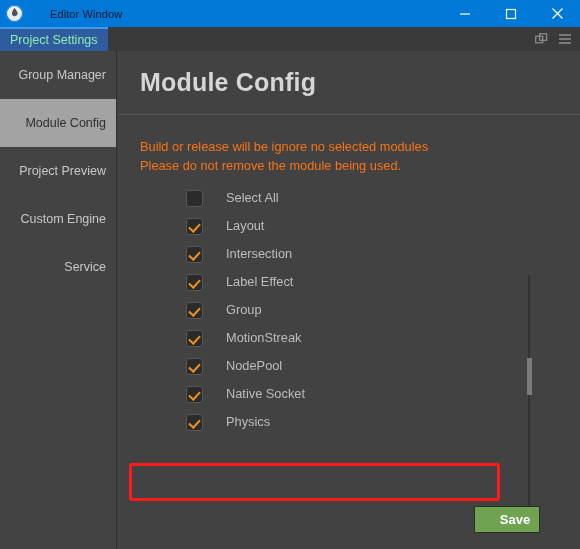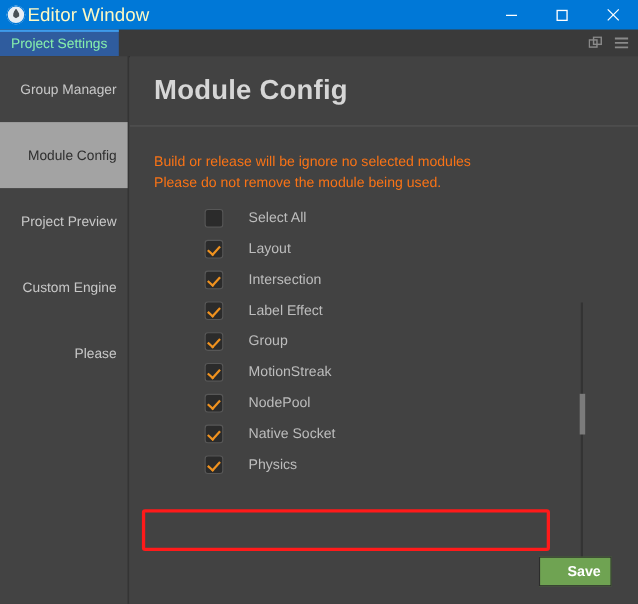--- a/index.html
+++ b/index.html
@@ -43,23 +43,23 @@
     content: "";
     position: absolute;
     left: 50%; top: 2.5px;
     width: 6px; height: 9px;
     transform: translateX(-50%);
     background: #4a5157;
     border-radius: 50% 50% 50% 50% / 65% 65% 35% 35%;
     clip-path: polygon(50% 0%, 100% 55%, 100% 80%, 50% 100%, 0% 80%, 0% 55%);
   }
   .title-text {
-    margin-left: 2px;
-    color: #fef9c3;
-    font-size: 17px;
+    margin-left: 27px;
+    color: #0f172a;
+    font-size: 11px;
     letter-spacing: .1px;
     white-space: nowrap;
   }
   .winbtns {
     margin-left: auto;
     display: flex;
     height: 27px;
   }
   .winbtn {
     width: 46px; height: 27px;
@@ -108,21 +108,21 @@
   
   .sidebar {
     position: absolute;
     left: 0; top: 51px;
     width: 117px; height: 498px;
     background: #434343;
     border-right: 1px solid #303030;
     box-sizing: border-box;
   }
   .side-item {
-    height: 60px;
+    height: 48px;
     display: flex;
     align-items: center;
     justify-content: flex-end;
     padding-right: 10px;
     box-sizing: border-box;
     color: #c8c8c8;
     font-size: 12.5px;
     white-space: nowrap;
   }
   .side-item.active {
@@ -219,21 +219,21 @@
     width: 371px; height: 38px;
     border: 3px solid #ff1a1a;
     border-radius: 3px;
     box-sizing: border-box;
     pointer-events: none;
   }
 
   
   .save-btn {
     position: absolute;
-    left: 372px; top: 455px;
+    left: 356px; top: 455px;
     width: 66px; height: 27px;
     background: #6fa352;
     border: 1px solid #2c2c2c;
     box-sizing: border-box;
     color: #ffffff;
     font-size: 13px;
     font-weight: bold;
     display: flex;
     align-items: center;
     justify-content: center;
@@ -296,21 +296,21 @@
     <div class="side-item active">
       <span>Module Config</span>
     </div>
     <div class="side-item">
       <span>Project Preview</span>
     </div>
     <div class="side-item">
       <span>Custom Engine</span>
     </div>
     <div class="side-item">
-      <span>Please</span>
+      <span>Service</span>
     </div>
   </div>
 
   <div class="content">
 
     <div class="content-header">
       <div class="content-title">Module Config</div>
     </div>
 
     <div class="desc">

